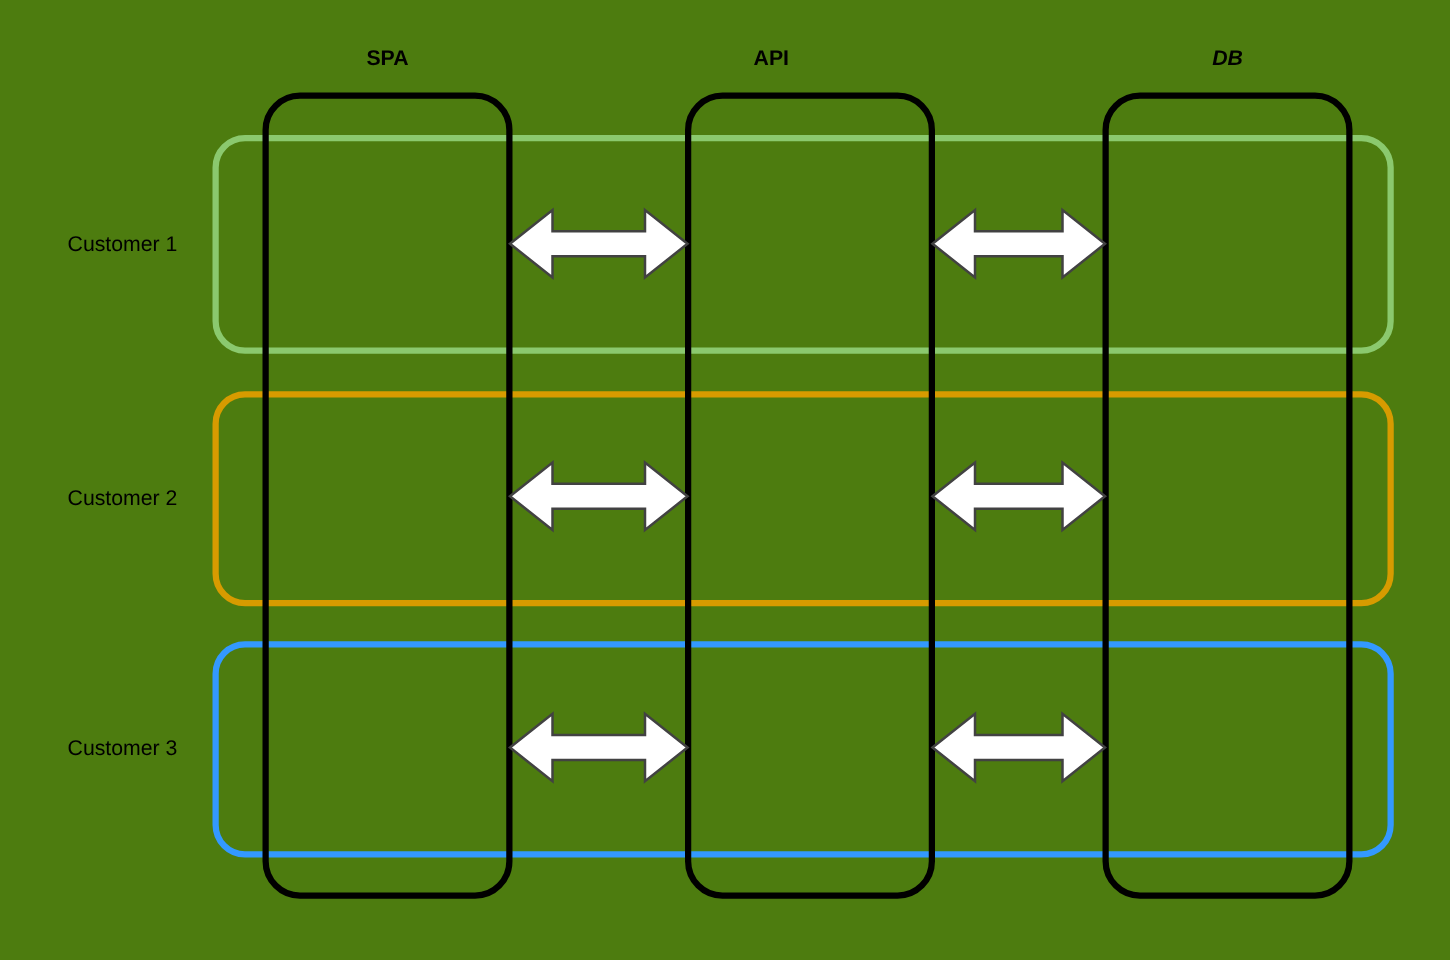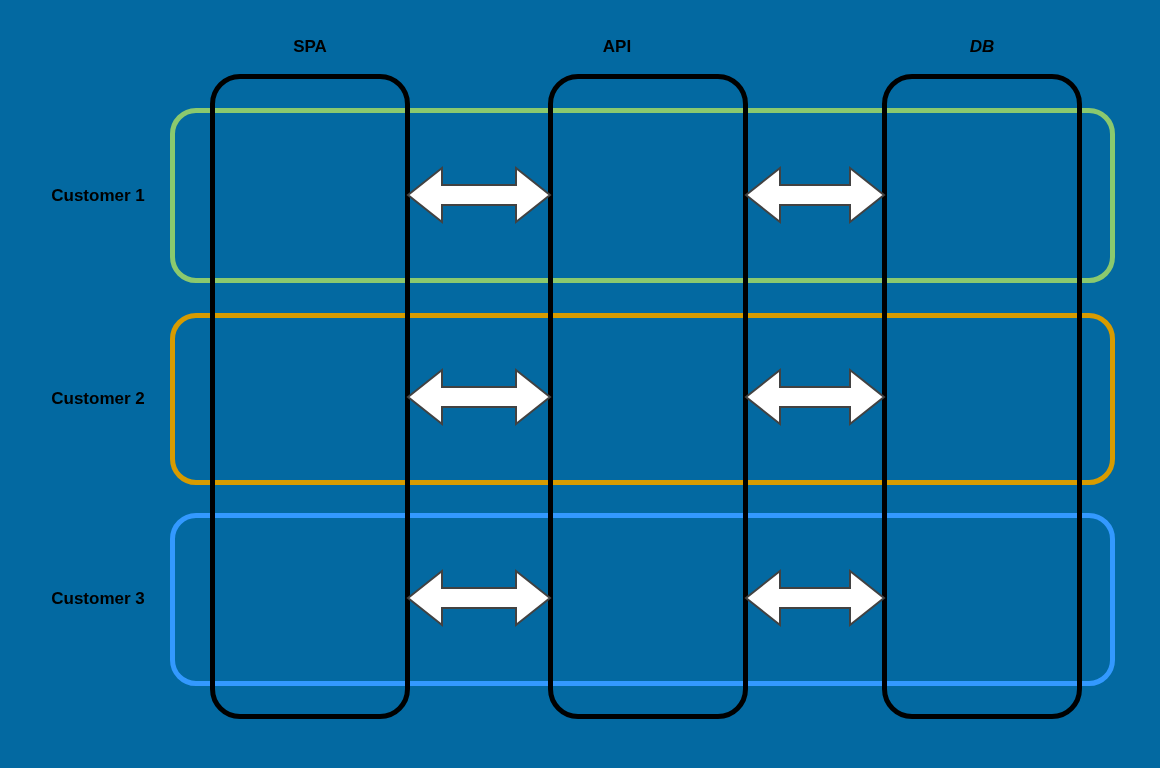--- a/index.html
+++ b/index.html
@@ -5,21 +5,21 @@
   * { margin: 0; padding: 0; box-sizing: border-box; }
   html, body {
     width: 1160px; height: 768px;
     font-family: "Liberation Sans", "DejaVu Sans", sans-serif;
     background: #ffffff;
     overflow: hidden;
   }
   .canvas {
     position: relative;
     width: 1160px; height: 768px;
-    background: #0369a1;
+    background: #4d7c0f;
   }
   
   .col-label {
     position: absolute;
     top: 36px; height: 22px; width: 200px;
     text-align: center;
     font-size: 17px; font-weight: bold; color: #000000;
     line-height: 22px;
     z-index: 4;
   }
@@ -38,21 +38,21 @@
   }
   .row-band.c1 { top: 108px; height: 175px; }
   .row-band.c2 { top: 313px; height: 172px; }
   .row-band.c3 { top: 513px; height: 173px; }
 
   
   .row-label {
     position: absolute;
     left: 28px; width: 140px; height: 22px;
     text-align: center;
-    font-size: 17px; font-weight: bold; color: #000000;
+    font-size: 17px; font-weight: normal; color: #000000;
     line-height: 22px;
     z-index: 4;
   }
   .row-label.c1 { top: 185px; }
   .row-label.c2 { top: 388px; }
   .row-label.c3 { top: 588px; }
 
   
   .column {
     position: absolute;

